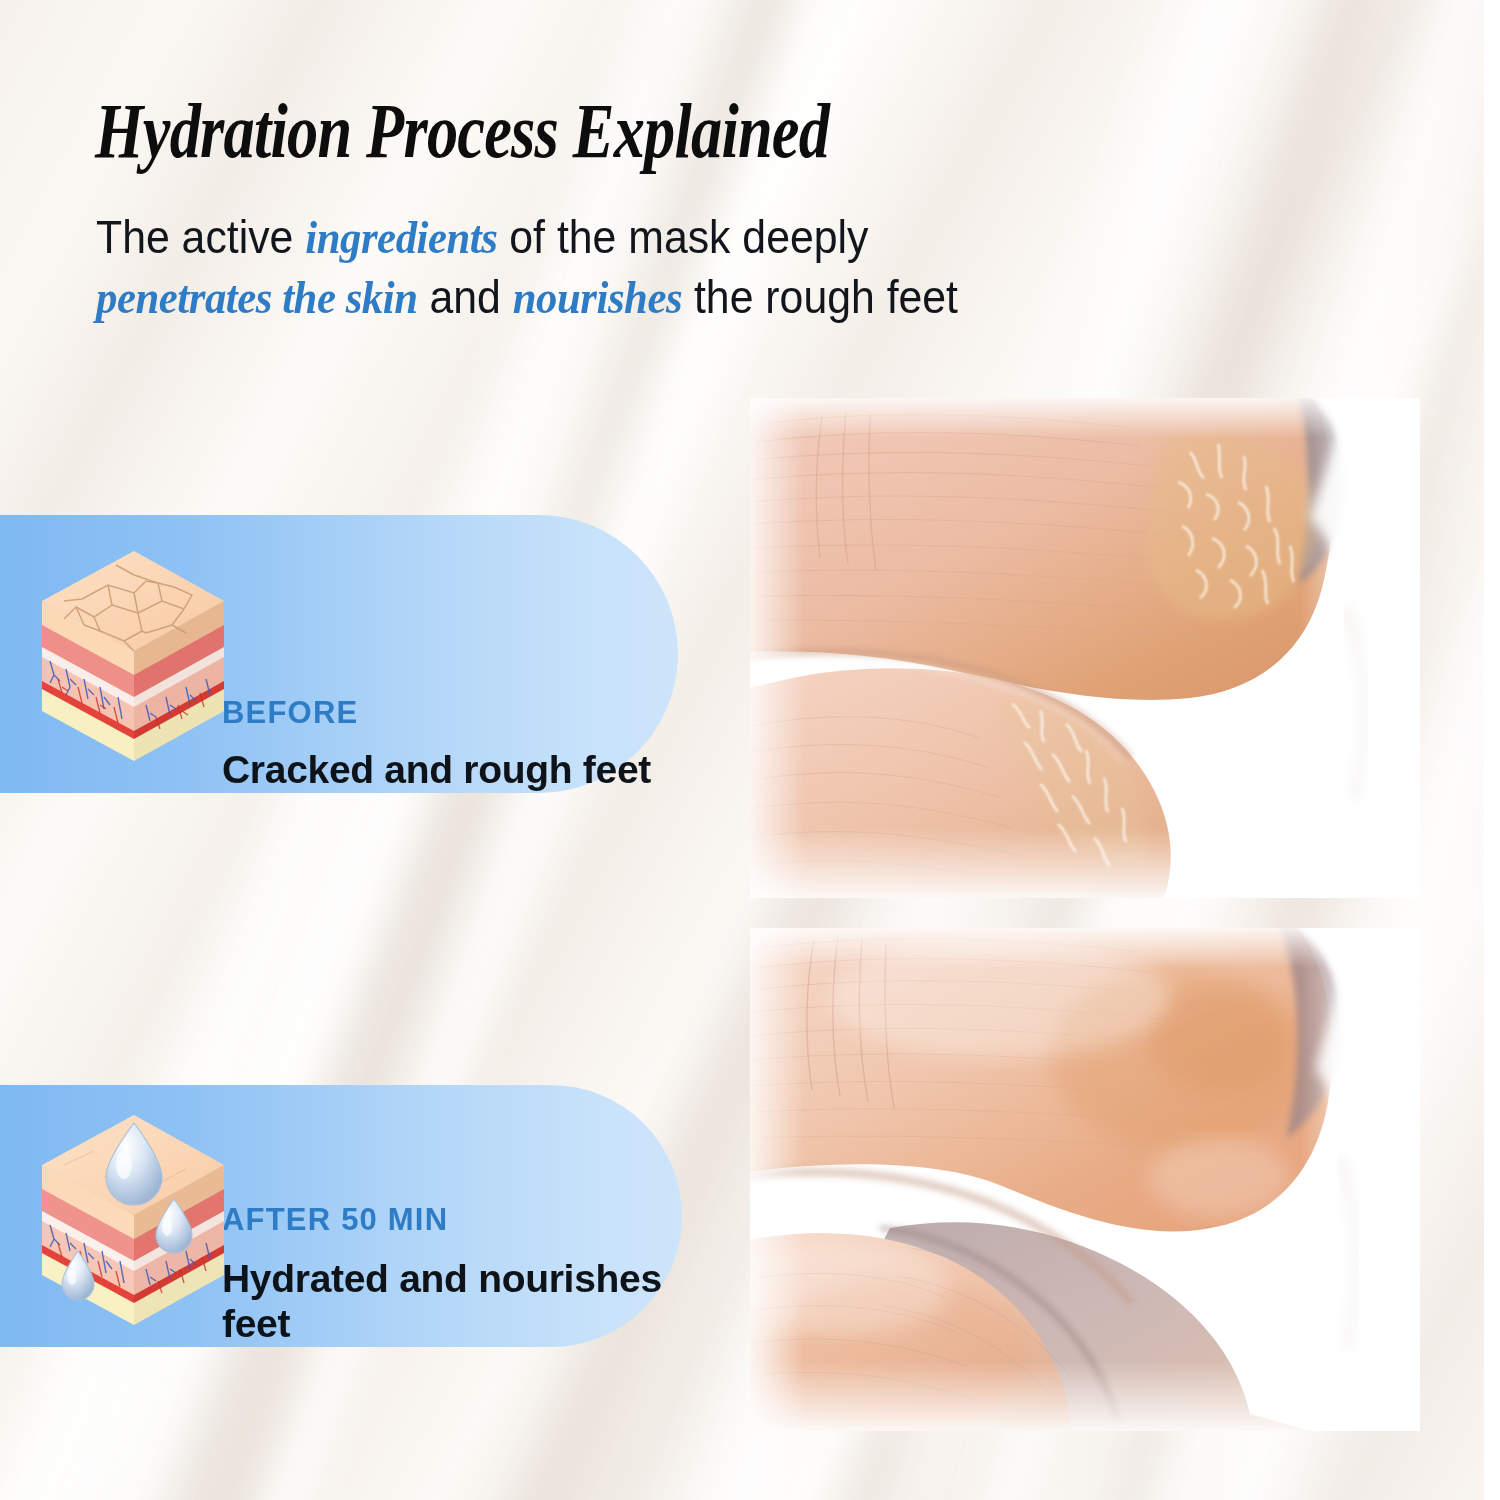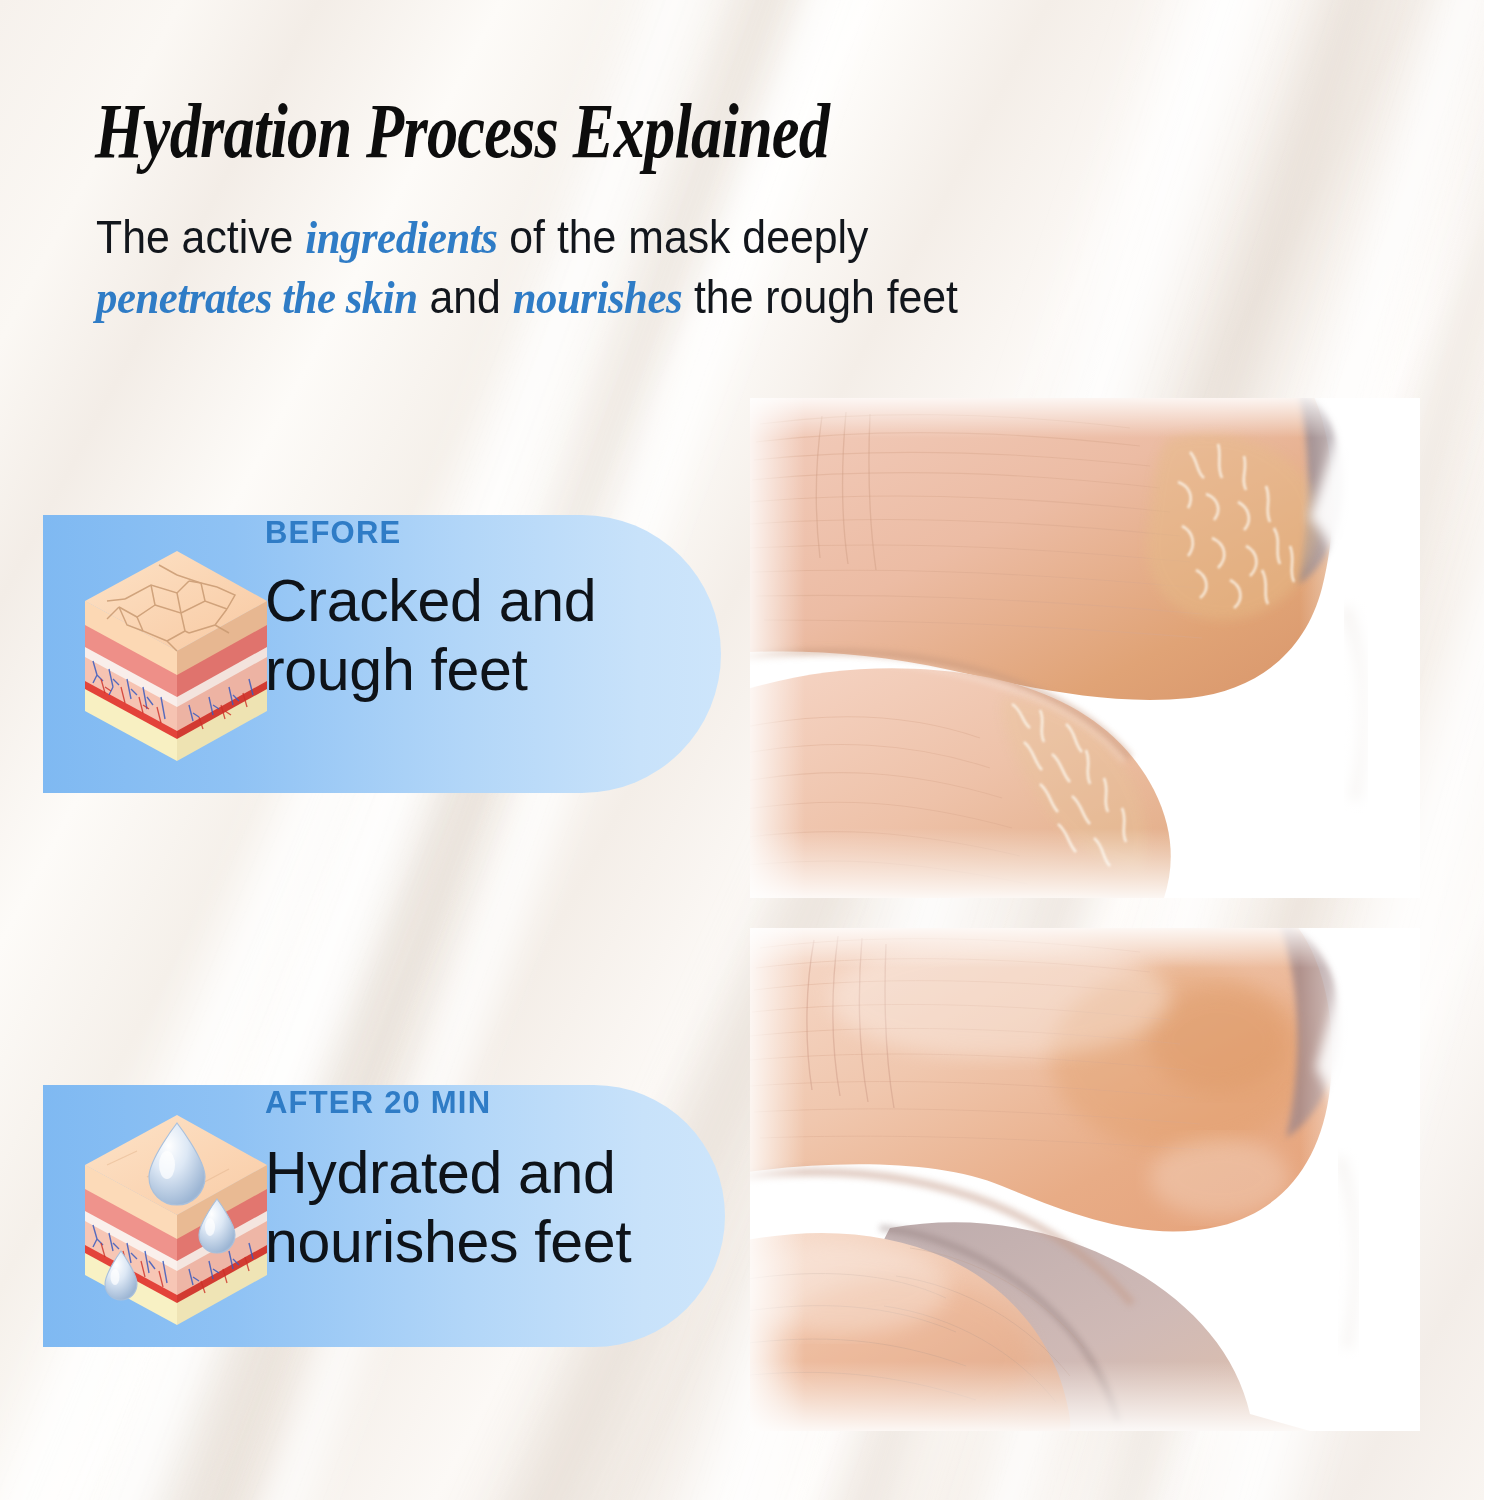--- a/index.html
+++ b/index.html
@@ -76,46 +76,45 @@
   .subtitle .em {
     font-family:"Liberation Serif", serif;
     font-style:italic; font-weight:700;
     color:#2f7cc6;
     letter-spacing:-.5px;
   }
 
   
   .pill {
     position:absolute;
-    display:flex; align-items:flex-start;
+    display:flex; align-items:flex-end;
     background:linear-gradient(90deg,#7fb9f2 0%, #8fc2f4 28%, #b2d6f8 62%, #c8e2fa 88%, #cde5fb 100%);
     border-radius:0 200px 200px 0;
-    margin-left:43px;
   }
   .pill-before { left:0; top:515px; width:678px; height:278px; }
   .pill-after  { left:0; top:1085px; width:682px; height:262px; }
 
   .pill-icon { flex:0 0 auto; position:relative; }
   .pill-before .pill-icon { width:218px; height:278px; }
   .pill-after  .pill-icon { width:218px; height:262px; }
 
   .pill-text { flex:1 1 auto; padding-left:4px; }
 
   .pill-label {
     font-family:"Liberation Sans", sans-serif;
     font-weight:700;
     font-size:31px;
     letter-spacing:1.2px;
     color:#2f7cc6;
     margin-bottom:16px;
   }
   .pill-desc {
     font-family:"Liberation Sans", sans-serif;
-    font-weight:400;
-    font-size:59px; line-height:1.17;
+    font-weight:700;
+    font-size:39px; line-height:1.17;
     color:#0e1319;
     letter-spacing:-.3px;
   }
   .pill-after .pill-label { font-size:31px; margin-bottom:18px; }
 
   
   .photo {
     position:absolute;
     overflow:hidden;
     background:#ffffff;
@@ -344,21 +343,21 @@
           <path d="M140,106 C140,106 158,130 158,142 C158,152 150,160 140,160 C130,160 122,152 122,142 C122,130 140,106 140,106 Z" fill="url(#dropG)" stroke="#a9c0dc" stroke-width="1.1"></path>
           <ellipse cx="133" cy="134" rx="5" ry="9" fill="#ffffff" opacity=".7"></ellipse>
         </g>
         <g>
           <path d="M44,158 C44,158 60,180 60,191 C60,200 53,207 44,207 C35,207 28,200 28,191 C28,180 44,158 44,158 Z" fill="url(#dropG)" stroke="#a9c0dc" stroke-width="1.1"></path>
           <ellipse cx="38" cy="184" rx="4.5" ry="8" fill="#ffffff" opacity=".7"></ellipse>
         </g>
       </svg>
     </div>
     <div class="pill-text">
-      <div class="pill-label">AFTER 20 MIN</div>
+      <div class="pill-label">AFTER 50 MIN</div>
       <div class="pill-desc">Hydrated and nourishes feet</div>
     </div>
   </div>
 
   <div class="photo photo-before">
     <div class="photo-inner">
       <svg viewBox="0 0 670 500" width="670" height="500" preserveAspectRatio="none">
         <defs>
           <linearGradient id="skA" x1="0" y1="0" x2="1" y2="1">
             <stop offset="0" stop-color="#f3cfc0"></stop>

